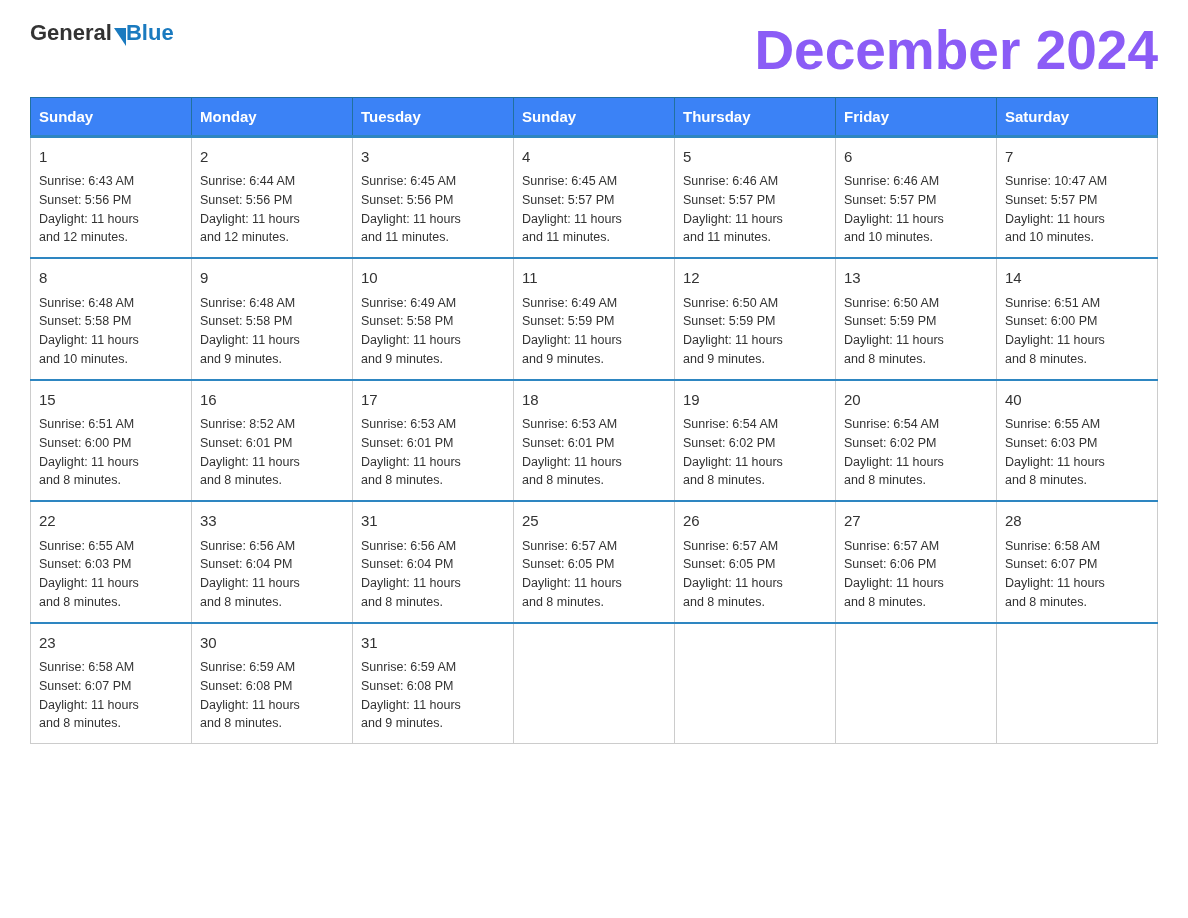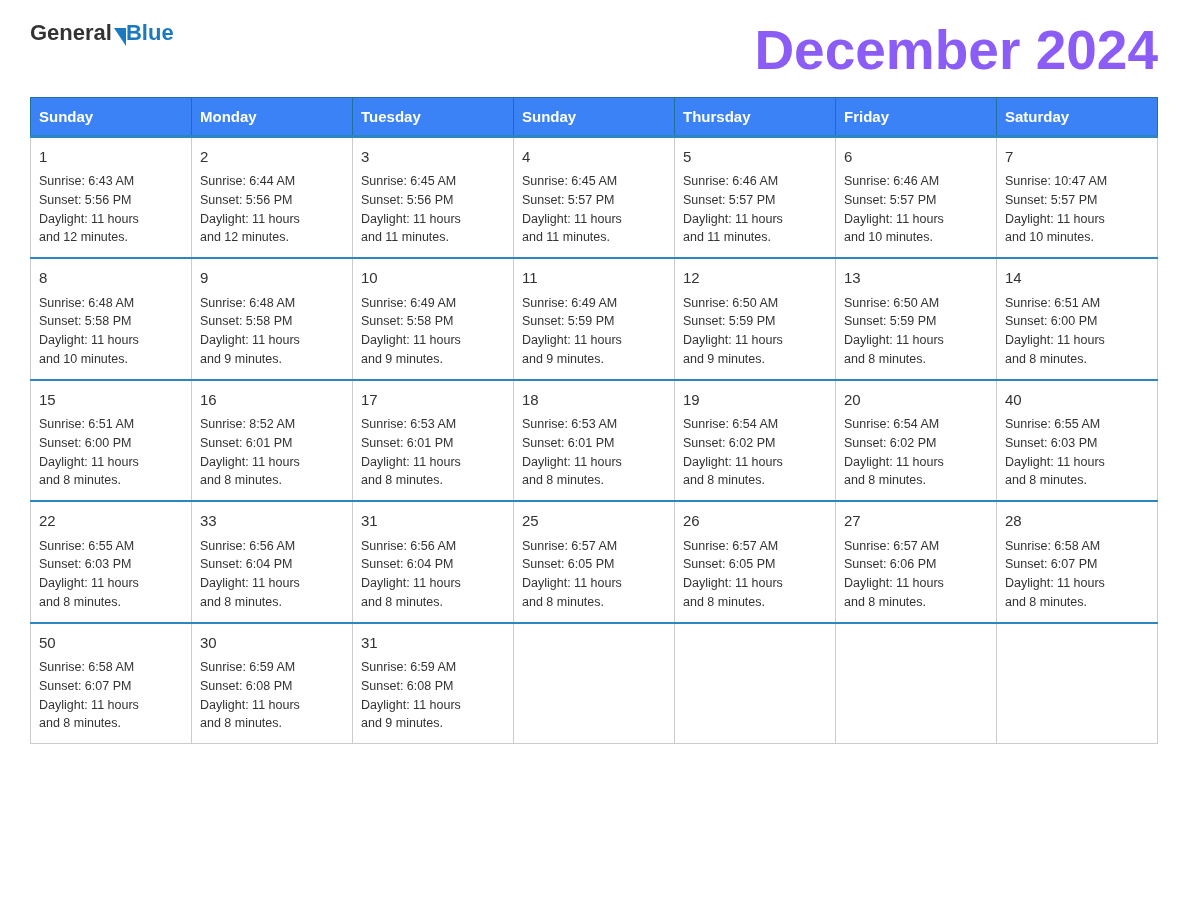--- a/index.html
+++ b/index.html
@@ -314,21 +314,21 @@
         </td>
         <td>
           <span class="day-number">28</span>
           <span class="day-info">Sunrise: 6:58 AM</span><br>
           <span class="day-info">Sunset: 6:07 PM</span><br>
           <span class="day-info">Daylight: 11 hours<br>and 8 minutes.</span>
         </td>
       </tr>
       <tr>
         <td>
-          <span class="day-number">50</span>
+          <span class="day-number">23</span>
           <span class="day-info">Sunrise: 6:58 AM</span><br>
           <span class="day-info">Sunset: 6:07 PM</span><br>
           <span class="day-info">Daylight: 11 hours<br>and 8 minutes.</span>
         </td>
         <td>
           <span class="day-number">30</span>
           <span class="day-info">Sunrise: 6:59 AM</span><br>
           <span class="day-info">Sunset: 6:08 PM</span><br>
           <span class="day-info">Daylight: 11 hours<br>and 8 minutes.</span>
         </td>

